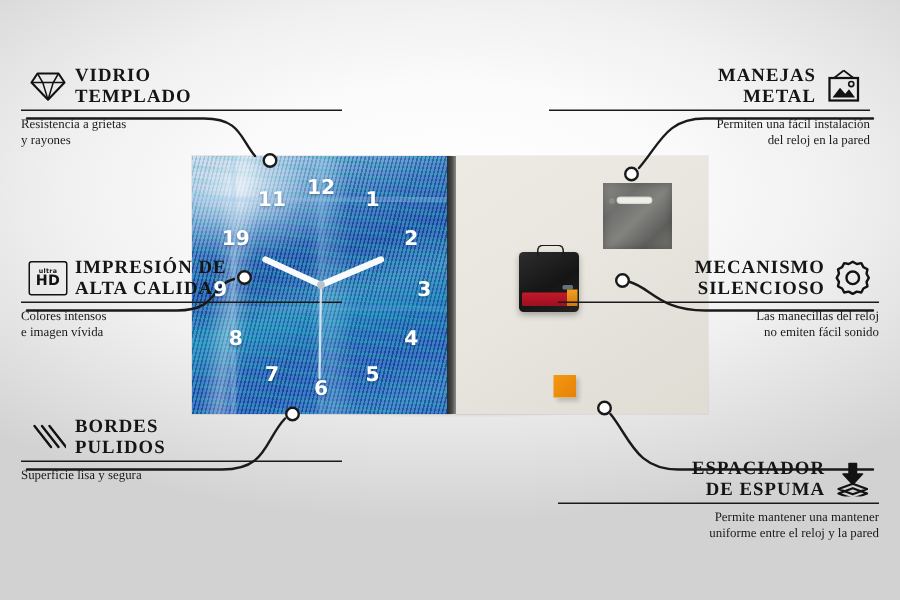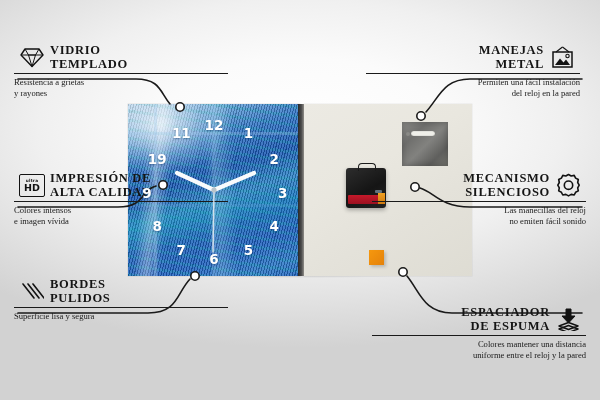--- a/index.html
+++ b/index.html
@@ -445,17 +445,17 @@
       </div>
       <span class="ficon">
         <svg width="25" height="23" viewBox="0 0 25 23">
           <path d="M10 1 L15 1 L15 8 L19 8 L12.5 15 L6 8 L10 8 Z" fill="#121212" stroke="#121212" stroke-width="1" stroke-linejoin="round"></path>
           <path d="M12.5 14.5 L22 18 L12.5 21.5 L3 18 Z" fill="none" stroke="#121212" stroke-width="1.5" stroke-linejoin="round"></path>
           <path d="M12.5 17.5 L22 21 L12.5 24.5 L3 21 Z" fill="none" stroke="#121212" stroke-width="1.5" stroke-linejoin="round"></path>
         </svg>
       </span>
     </div>
     <div class="feat-rule"></div>
-    <div class="feat-desc">Colores mantener una distancia</div>
+    <div class="feat-desc">Permite mantener una mantener</div>
     <div class="feat-desc">uniforme entre el reloj y la pared</div>
   </div>
 
 </div>
 
 </body></html>

